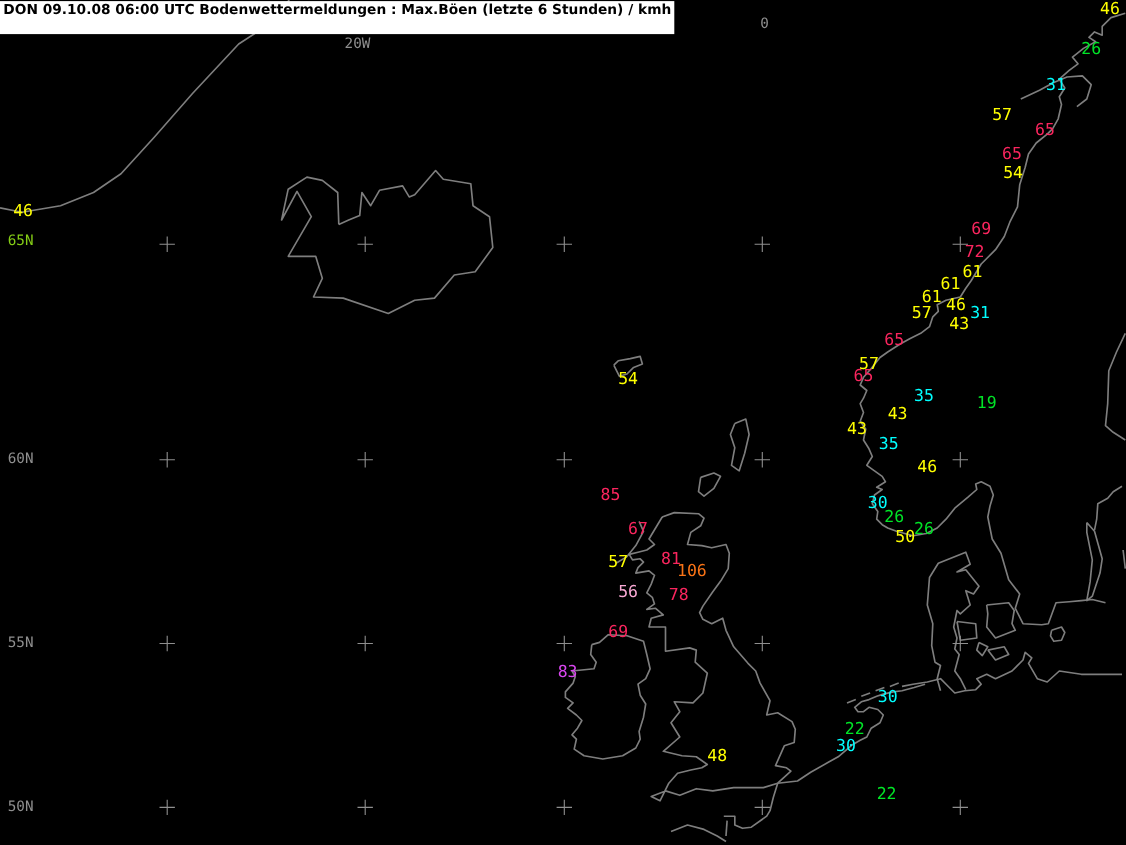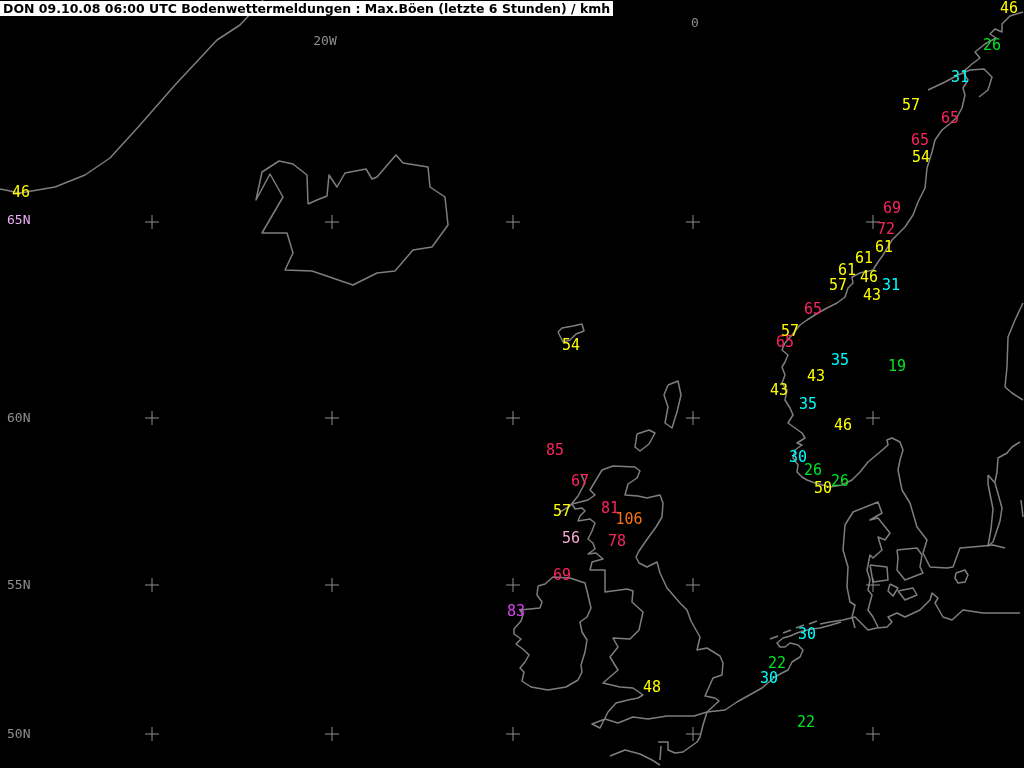--- a/index.html
+++ b/index.html
@@ -1,19 +1,19 @@
 <!DOCTYPE html>
 <html><head>
 <meta charset="utf-8">
 <style>
   html,body{margin:0;padding:0;background:#000;}
   .screen{position:relative;width:1024px;height:768px;background:#000;overflow:hidden;
           font-family:"DejaVu Sans Mono", monospace;}
   #coast-svg{position:absolute;left:0;top:0;}
-  .titlebar{position:absolute;left:0;top:1px;height:15px;background:#ffffff;color:#000;
+  .titlebar{position:absolute;left:0;top:1px;height:30px;background:#ffffff;color:#000;
             font-family:"DejaVu Sans", sans-serif;font-weight:bold;font-size:12.5px;
             line-height:15px;padding:0 3px;white-space:nowrap;}
   .station{position:absolute;transform:translate(-50%,-50%);
            font-family:"DejaVu Sans Mono", monospace;font-weight:normal;font-size:15px;
            line-height:15px;white-space:nowrap;}
   .gridlabel{position:absolute;font-family:"DejaVu Sans Mono", monospace;font-size:13px;
              line-height:13px;white-space:nowrap;}
   .gridlabel.centered{transform:translate(-50%,-50%);}
 </style>
 </head>
@@ -67,21 +67,21 @@
       <path d="M 866 585 H 880 M 873 578 V 592" stroke="#8f8f8f" stroke-width="1" fill="none"></path>
       <path d="M 145 734 H 159 M 152 727 V 741" stroke="#8f8f8f" stroke-width="1" fill="none"></path>
       <path d="M 325 734 H 339 M 332 727 V 741" stroke="#8f8f8f" stroke-width="1" fill="none"></path>
       <path d="M 506 734 H 520 M 513 727 V 741" stroke="#8f8f8f" stroke-width="1" fill="none"></path>
       <path d="M 686 734 H 700 M 693 727 V 741" stroke="#8f8f8f" stroke-width="1" fill="none"></path>
       <path d="M 866 734 H 880 M 873 727 V 741" stroke="#8f8f8f" stroke-width="1" fill="none"></path>
     </svg>
   <div id="overlay">
       <span class="gridlabel centered" style="left: 325px; top: 40px; color: rgb(143, 143, 143);">20W</span>
       <span class="gridlabel centered" style="left: 695px; top: 22px; color: rgb(143, 143, 143);">0</span>
-      <span class="gridlabel" style="left: 7px; top: 213px; color: #f0abfc;">65N</span>
+      <span class="gridlabel" style="left: 7px; top: 213px; color: #84cc16;">65N</span>
       <span class="gridlabel" style="left: 7px; top: 411px; color: rgb(143, 143, 143);">60N</span>
       <span class="gridlabel" style="left: 7px; top: 578px; color: rgb(143, 143, 143);">55N</span>
       <span class="gridlabel" style="left: 7px; top: 727px; color: rgb(143, 143, 143);">50N</span>
       <span class="station centered" style="left: 21px; top: 192px; color: rgb(255, 255, 0);">46</span>
       <span class="station centered" style="left: 1009px; top: 8px; color: rgb(255, 255, 0);">46</span>
       <span class="station centered" style="left: 992px; top: 45px; color: rgb(0, 228, 39);">26</span>
       <span class="station centered" style="left: 960px; top: 77px; color: rgb(0, 255, 255);">31</span>
       <span class="station centered" style="left: 911px; top: 105px; color: rgb(255, 255, 0);">57</span>
       <span class="station centered" style="left: 950px; top: 118px; color: rgb(250, 37, 94);">65</span>
       <span class="station centered" style="left: 920px; top: 140px; color: rgb(250, 37, 94);">65</span>

